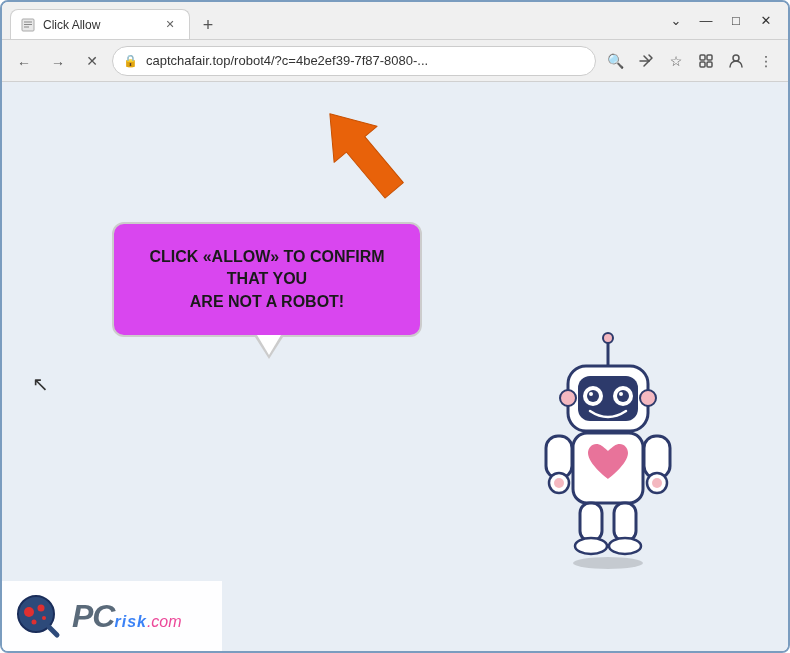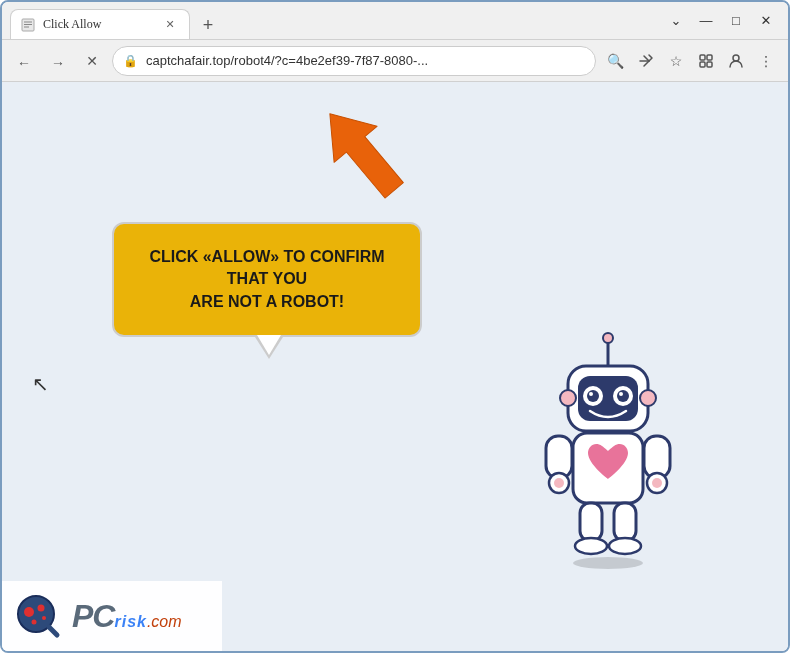--- a/index.html
+++ b/index.html
@@ -47,21 +47,20 @@
       border: 1px solid #d0d0d0;
       border-bottom: none;
       border-radius: 8px 8px 0 0;
       height: 30px;
       display: flex;
       align-items: center;
       padding: 0 10px;
       gap: 8px;
       min-width: 180px;
       position: relative;
-      font-family: Liberation Serif, serif;
     }
 
     .tab-favicon {
       width: 14px;
       height: 14px;
       display: flex;
       align-items: center;
       justify-content: center;
     }
 
@@ -214,21 +213,21 @@
       width: 100px;
       height: 110px;
     }
 
     
     .speech-bubble {
       position: absolute;
       top: 140px;
       left: 110px;
       width: 310px;
-      background: #eab308;
+      background: #d946ef;
       border: 2px solid #ccc;
       border-radius: 12px;
       padding: 22px 20px;
       text-align: center;
     }
 
     .speech-bubble::after {
       content: '';
       position: absolute;
       bottom: -20px;
@@ -308,21 +307,21 @@
       font-weight: 600;
       color: #3b82f6;
       font-style: italic;
       letter-spacing: 1px;
       margin-top: -2px;
     }
 
     .pcrisk-com {
       font-size: 16px;
       font-weight: 400;
-      color: #c2410c;
+      color: #ec4899;
       font-style: italic;
     }
 
     .cursor-arrow {
       position: absolute;
       top: 290px;
       left: 30px;
       font-size: 20px;
       color: #333;
     }

